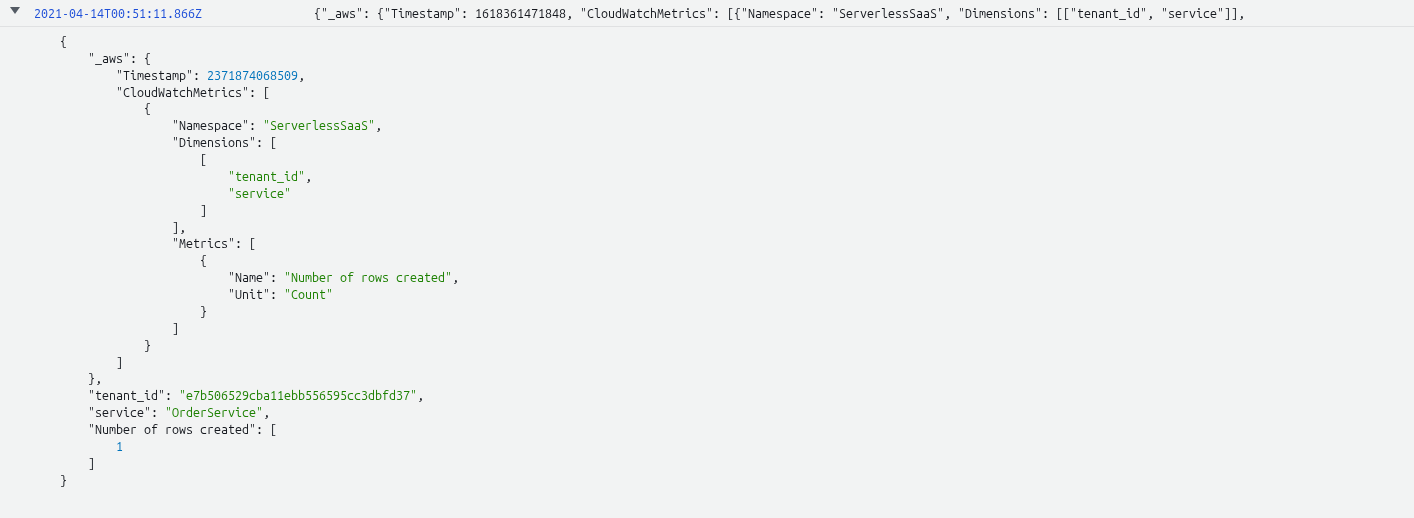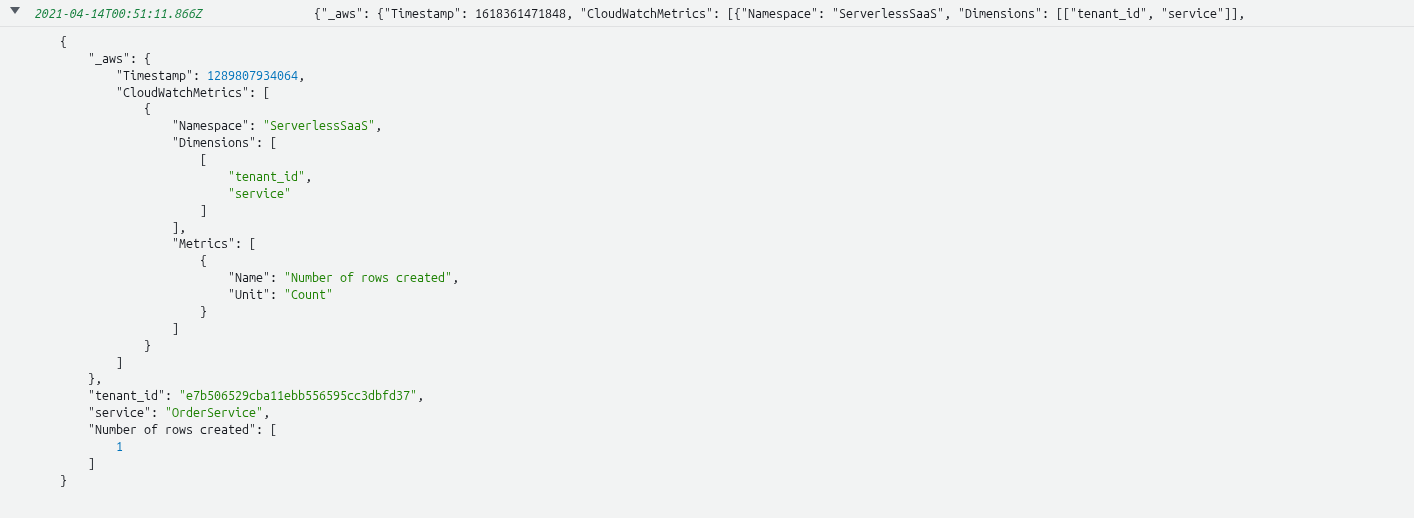--- a/index.html
+++ b/index.html
@@ -24,23 +24,22 @@
       text-align: left;
       padding-left: 4px;
       padding-top: 1px;
       color: #545b64;
       cursor: pointer;
     }
     .expand-col svg { display: block; }
     .ts-col {
       width: 280px;
       flex-shrink: 0;
-      color: #15803d;
+      color: #1d4ed8;
       padding-top: 1px;
-      font-style: italic;
     }
     .msg-col {
       flex: 1;
       white-space: nowrap;
       overflow: hidden;
       color: #16191f;
       padding-top: 1px;
     }
     .expanded-body {
       padding: 6px 0 10px 60px;
@@ -61,21 +60,21 @@
       <polygon points="0,2 10,2 5,9" fill="#545b64"></polygon>
     </svg>
   </div>
   <div class="ts-col">2021-04-14T00:51:11.866Z</div>
   <div class="msg-col">{"_aws": {"Timestamp": 1618361471848, "CloudWatchMetrics": [{"Namespace": "ServerlessSaaS", "Dimensions": [["tenant_id", "service"]],</div>
 </div>
 
 <div class="expanded-body" id="json-body">
     <div class="json-line"><span class="j-punc">{</span></div>
     <div class="json-line">    <span class="j-key">"_aws"</span><span class="j-punc">: {</span></div>
-    <div class="json-line">        <span class="j-key">"Timestamp"</span><span class="j-punc">: </span><span class="j-num">1289807934064</span><span class="j-punc">,</span></div>
+    <div class="json-line">        <span class="j-key">"Timestamp"</span><span class="j-punc">: </span><span class="j-num">2371874068509</span><span class="j-punc">,</span></div>
     <div class="json-line">        <span class="j-key">"CloudWatchMetrics"</span><span class="j-punc">: [</span></div>
     <div class="json-line">            <span class="j-punc">{</span></div>
     <div class="json-line">                <span class="j-key">"Namespace"</span><span class="j-punc">: </span><span class="j-str">"ServerlessSaaS"</span><span class="j-punc">,</span></div>
     <div class="json-line">                <span class="j-key">"Dimensions"</span><span class="j-punc">: [</span></div>
     <div class="json-line">                    <span class="j-punc">[</span></div>
     <div class="json-line">                        <span class="j-str">"tenant_id"</span><span class="j-punc">,</span></div>
     <div class="json-line">                        <span class="j-str">"service"</span></div>
     <div class="json-line">                    <span class="j-punc">]</span></div>
     <div class="json-line">                <span class="j-punc">],</span></div>
     <div class="json-line">                <span class="j-key">"Metrics"</span><span class="j-punc">: [</span></div>

